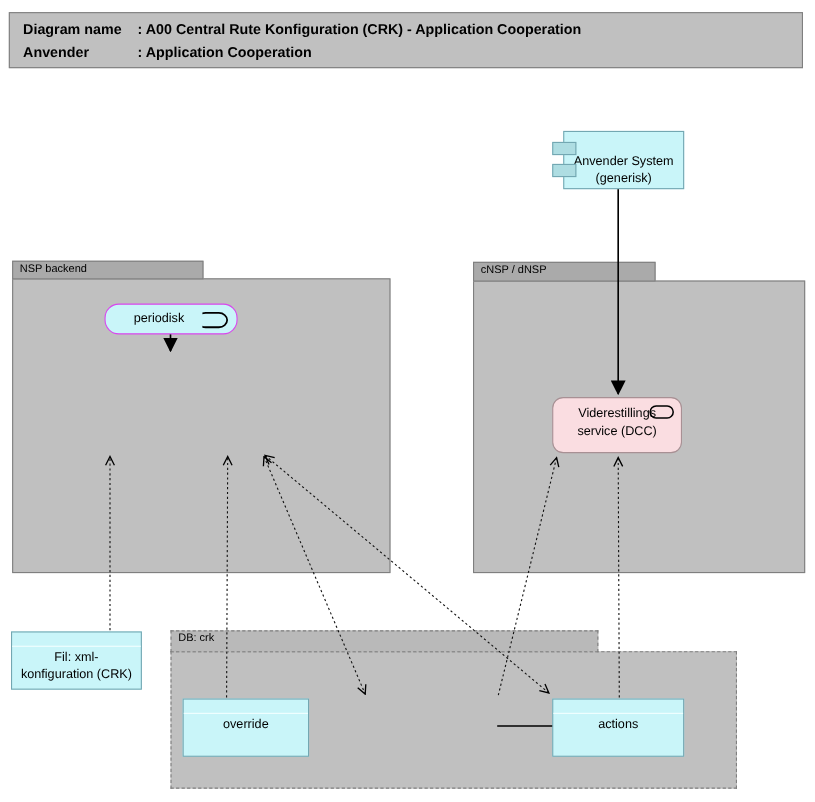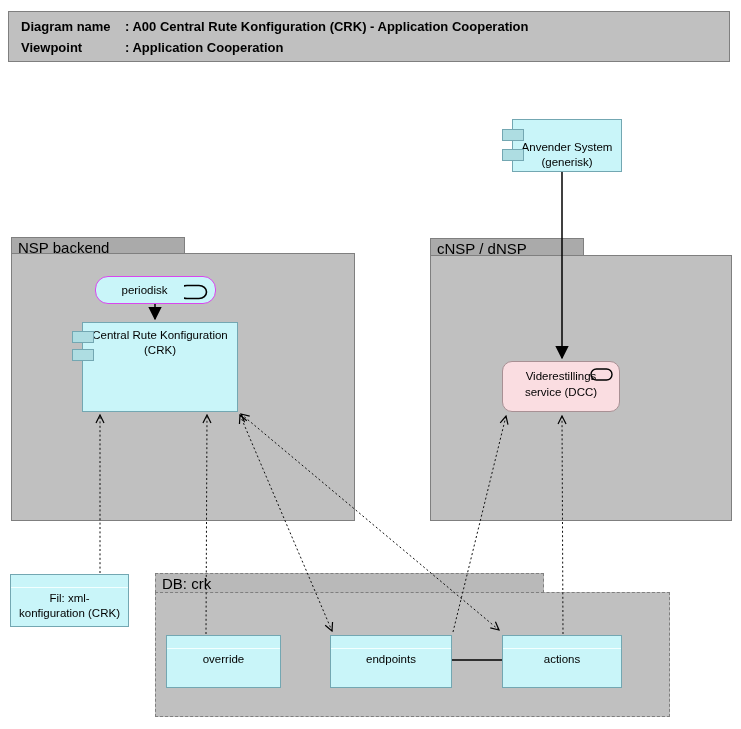--- a/index.html
+++ b/index.html
@@ -11,24 +11,24 @@
   .titlebar{
     position:absolute;left:8px;top:11px;width:722px;height:51px;
     background:#c0c0c0;border:1px solid #7f7f7f;
     font-weight:bold;font-size:13px;line-height:21px;
     padding:4px 0 0 12px;box-sizing:border-box;z-index:2;
   }
   .titlebar .trow{white-space:pre;}
   .titlebar .tlabel{display:inline-block;width:104px;}
   
   .pkg-tab,.pkg-body{position:absolute;background:#c0c0c0;border:1px solid #7f7f7f;box-sizing:border-box;z-index:1;}
-  .pkg-tab{background:#aaaaaa;font-size:15px;padding:1px 0 0 6px;z-index:2;}
+  .pkg-tab{background:#aaaaaa;font-size:10px;padding:1px 0 0 6px;z-index:2;}
   .nsp-tab {left:11px; top:237px; width:174px; height:17px;}
   .nsp-body{left:11px; top:253px; width:344px; height:268px;}
-  .cnsp-tab {left:430px; top:238px; width:154px; height:18px;}
+  .cnsp-tab {left:430px; top:238px; width:166px; height:18px;}
   .cnsp-body{left:430px; top:255px; width:302px; height:266px;}
   .db-tab ,.db-body{border-style:dashed;border-color:#7f7f7f;}
   .db-tab {left:155px; top:573px; width:389px; height:20px; background:#b9b9b9;}
   .db-body{left:155px; top:592px; width:515px; height:125px; background:#c0c0c0;}
   
   .node{position:absolute;box-sizing:border-box;z-index:3;font-size:11.5px;text-align:center;}
   .comp{background:#c9f5f9;border:1px solid #73a7b2;}
   .comp .ctab{position:absolute;left:-11px;width:22px;height:12px;background:#aedde2;border:1px solid #73a7b2;box-sizing:border-box;}
   .anvender{left:512px;top:119px;width:110px;height:53px;padding-top:20px;line-height:15px;}
   .anvender .t1{top:9px;} .anvender .t2{top:29px;}
@@ -52,21 +52,21 @@
   #connectors{position:absolute;left:0;top:0;width:741px;height:729px;z-index:5;pointer-events:none;}
   .span-block{display:block;}
 </style>
 </head>
 <body>
 
 <div id="canvas">
 
   <div class="titlebar">
     <div class="trow"><span class="tlabel">Diagram name</span><span>: A00 Central Rute Konfiguration (CRK) - Application Cooperation</span></div>
-    <div class="trow"><span class="tlabel">Viewpoint</span><span>: Application Cooperation</span></div>
+    <div class="trow"><span class="tlabel">Anvender</span><span>: Application Cooperation</span></div>
   </div>
 
   <div class="pkg-body nsp-body"></div>
   <div class="pkg-tab nsp-tab"><span>NSP backend</span></div>
 
   <div class="pkg-body cnsp-body"></div>
   <div class="pkg-tab cnsp-tab"><span>cNSP / dNSP</span></div>
 
   <div class="pkg-body db-body"></div>
   <div class="pkg-tab db-tab"><span>DB: crk</span></div>
@@ -80,26 +80,20 @@
 
   <div class="node rounded periodisk">
     <span>periodisk</span>
     <span class="icon">
       <svg width="24" height="16" viewBox="0 0 24 16">
         <path d="M3,1.5 H15 A7.5,6.5 0 0 1 15,14.5 H3 A9,6.5 0 0 1 3,1.5 Z" fill="none" stroke="#000" stroke-width="1.6"></path>
       </svg>
     </span>
   </div>
 
-  <div class="node comp crkbox">
-    <span class="ctab t1"></span>
-    <span class="ctab t2"></span>
-    <span class="span-block">Central Rute Konfiguration</span>
-    <span class="span-block">(CRK)</span>
-  </div>
 
   <div class="node dccbox">
     <span class="span-block">Viderestillings</span>
     <span class="span-block">service (DCC)</span>
     <span class="icon">
       <svg width="23" height="13" viewBox="0 0 23 13">
         <rect x="1" y="1" width="21" height="11" rx="5.5" ry="5.5" fill="none" stroke="#000" stroke-width="1.4"></rect>
       </svg>
     </span>
   </div>
@@ -108,24 +102,20 @@
     <span class="band"></span>
     <span class="lbl">
       <span class="span-block">Fil: xml-</span>
       <span class="span-block">konfiguration (CRK)</span>
     </span>
   </div>
 
   <div class="node tbl overridebox">
     <span class="band"></span>
     <span class="lbl">override</span>
-  </div>
-  <div class="node tbl endpointsbox">
-    <span class="band"></span>
-    <span class="lbl">endpoints</span>
   </div>
   <div class="node tbl actionsbox">
     <span class="band"></span>
     <span class="lbl">actions</span>
   </div>
 
   <svg id="connectors" xmlns="http://www.w3.org/2000/svg">
     <defs>
       <marker id="mOpen" viewBox="0 0 10 10" refX="9" refY="5" markerWidth="10" markerHeight="10" orient="auto-start-reverse">
         <path d="M1,1 L9,5 L1,9" fill="none" stroke="#000" stroke-width="1.2"></path>

